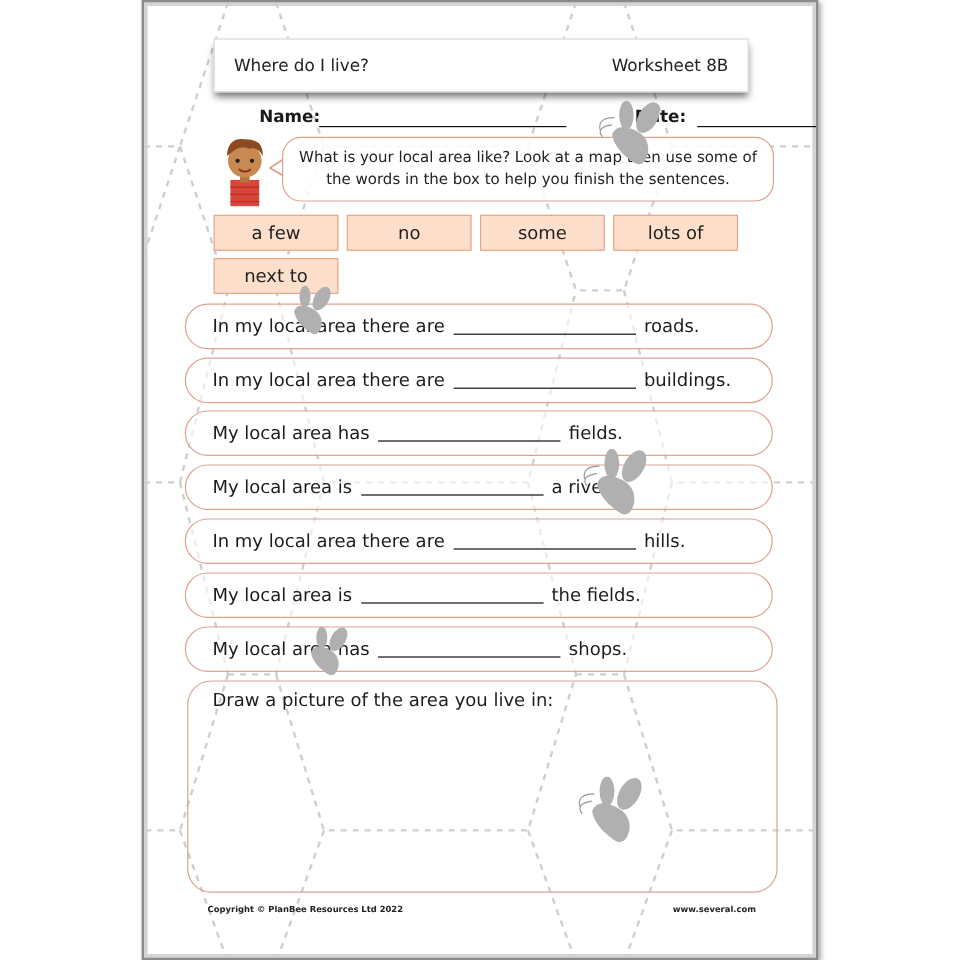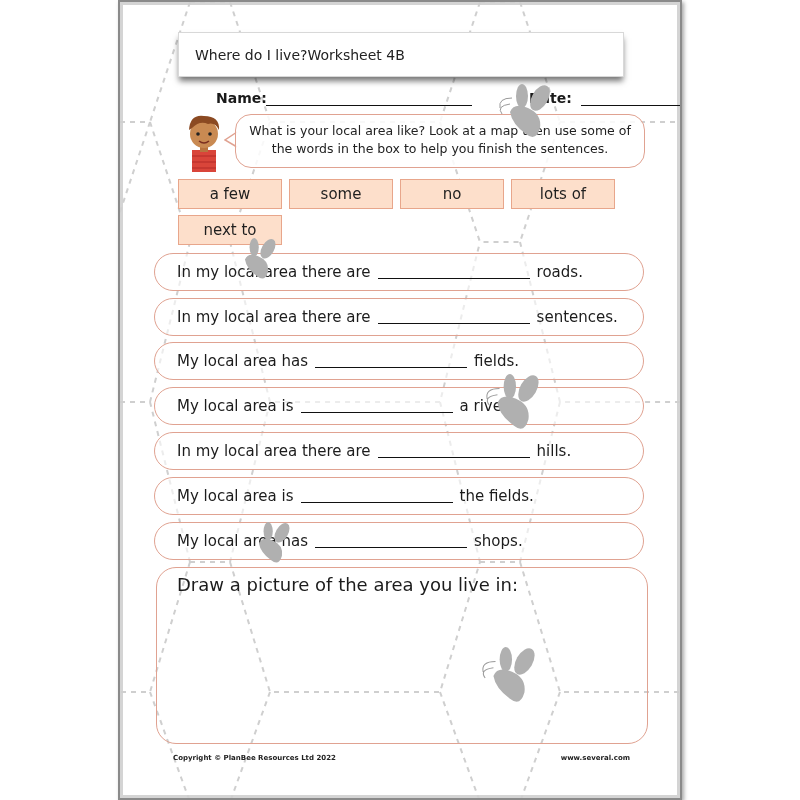--- a/index.html
+++ b/index.html
@@ -12,21 +12,21 @@
       border: 2px solid #8a8a8a;
       box-shadow: inset 0 0 0 3px #d4d4d4, 2px 2px 4px rgba(0,0,0,0.35);
       overflow: hidden;
     }
     .bg-pattern { position: absolute; left: 0; top: 0; width: 564px; height: 800px; pointer-events: none; }
 
     .title-box {
       position: absolute; left: 58px; top: 30px; width: 446px; height: 45px;
       background: #ffffff; border: 1px solid #d8d8d8;
       box-shadow: 0 5px 6px -1px rgba(0,0,0,0.55);
-      display: flex; align-items: center; justify-content: flex-start;
+      display: flex; align-items: center; justify-content: space-between;
       padding: 0 16px 0 16px; font-size: 14px; color: #222;
     }
 
     .name-row { position: absolute; left: 52px; top: 88px; width: 460px; height: 22px; font-size: 14px; font-weight: bold; margin-left: 44px; }
     .name-label { position: absolute; left: 0; top: 0; }
     .name-line { position: absolute; left: 50px; top: 15px; width: 206px; border-bottom: 1.5px solid #111; }
     .date-label { position: absolute; left: 313px; top: 0; }
     .date-line { position: absolute; left: 365px; top: 15px; width: 143px; border-bottom: 1.5px solid #111; }
 
     .character { position: absolute; left: 62px; top: 110px; width: 44px; height: 60px; }
@@ -51,21 +51,21 @@
       position: absolute; left: 34px; width: 490px; height: 38px;
       border: 1.3px solid #e0a291; border-radius: 19px; background: rgba(255,255,255,0.6);
       font-size: 15px; display: flex; align-items: center; padding-left: 22px; color: #1c1c1c;
       white-space: nowrap;
     }
     .blank { display: inline-block; border-bottom: 1.3px solid #111; height: 14px; margin: 0 7px 0 7px; }
 
     .draw-box {
       position: absolute; left: 36px; top: 565px; width: 492px; height: 177px;
       border: 1.3px solid #e0a291; border-radius: 20px; background: transparent;
-      padding: 6px 0 0 20px; font-size: 18px; color: #1c1c1c;
+      padding: 6px 0 0 20px; font-size: 15px; color: #1c1c1c;
     }
 
     .footer-left { position: absolute; left: 53px; top: 752px; font-size: 7px; font-weight: bold; color: #222; }
     .footer-right { position: absolute; right: 50px; top: 752px; font-size: 7px; font-weight: bold; color: #222; }
 
     .bee { position: absolute; pointer-events: none; }
   </style>
 </head>
 <body>
 
@@ -80,21 +80,21 @@
       <path d="M70 240 L30 400 M110 240 L150 400 L320 400 L360 240 M400 240 L440 400 L574 400"></path>
       <path d="M-10 400 L30 400 L70 560 M150 400 L110 560 M320 400 L360 560 M440 400 L400 560"></path>
       <path d="M70 560 L110 560 M360 560 L400 560"></path>
       <path d="M70 560 L30 690 L-10 690 M110 560 L150 690 L320 690 L360 560 M400 560 L440 690 L574 690"></path>
       <path d="M30 690 L70 800 M150 690 L110 800 M320 690 L360 800 M440 690 L400 800"></path>
     </g>
   </svg>
 
   <div class="title-box">
     <span>Where do I live?</span>
-    <span>Worksheet 4B</span>
+    <span>Worksheet 8B</span>
   </div>
 
   <div class="name-row">
     <span class="name-label">Name:</span>
     <span class="name-line"></span>
     <span class="date-label">Date:</span>
     <span class="date-line"></span>
   </div>
 
   <svg class="character" viewBox="0 0 44 60">
@@ -111,35 +111,35 @@
     <circle cx="28" cy="22" r="1.8" fill="#222"></circle>
     <path d="M17 29 Q22 33 27 29" stroke="#7a2f20" stroke-width="1.5" fill="none"></path>
   </svg>
   <svg class="speech-tail" viewBox="0 0 16 20">
     <path d="M13 2 L1 10 L13 17" fill="#fff" stroke="#e0a291" stroke-width="1.5"></path>
   </svg>
   <div class="speech">What is your local area like? Look at a map then use some of the words in the box to help you finish the sentences.</div>
 
   <div class="word-grid">
     <div class="word">a few</div>
+    <div class="word">no</div>
     <div class="word">some</div>
-    <div class="word">no</div>
     <div class="word">lots of</div>
     <div class="word">next to</div>
   </div>
 
   <div class="sentence" style="top:251px">
     <span>In my local area there are</span>
     <span class="blank" style="width:152px"></span>
     <span>roads.</span>
   </div>
   <div class="sentence" style="top:296px">
     <span>In my local area there are</span>
     <span class="blank" style="width:152px"></span>
-    <span>sentences.</span>
+    <span>buildings.</span>
   </div>
   <div class="sentence" style="top:340px">
     <span>My local area has</span>
     <span class="blank" style="width:152px"></span>
     <span>fields.</span>
   </div>
   <div class="sentence" style="top:385px">
     <span>My local area is</span>
     <span class="blank" style="width:152px"></span>
     <span>a river.</span>

